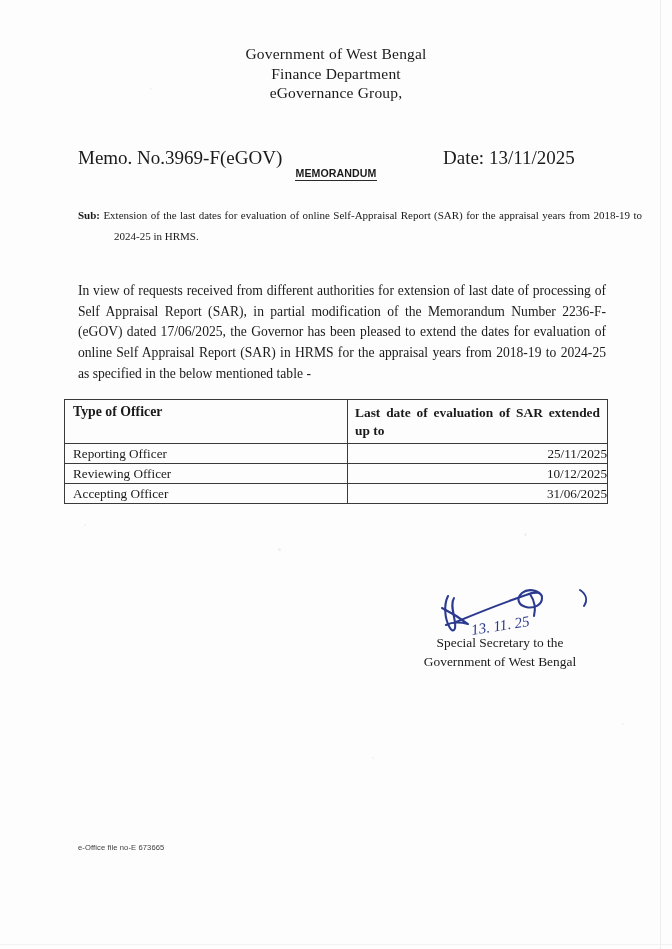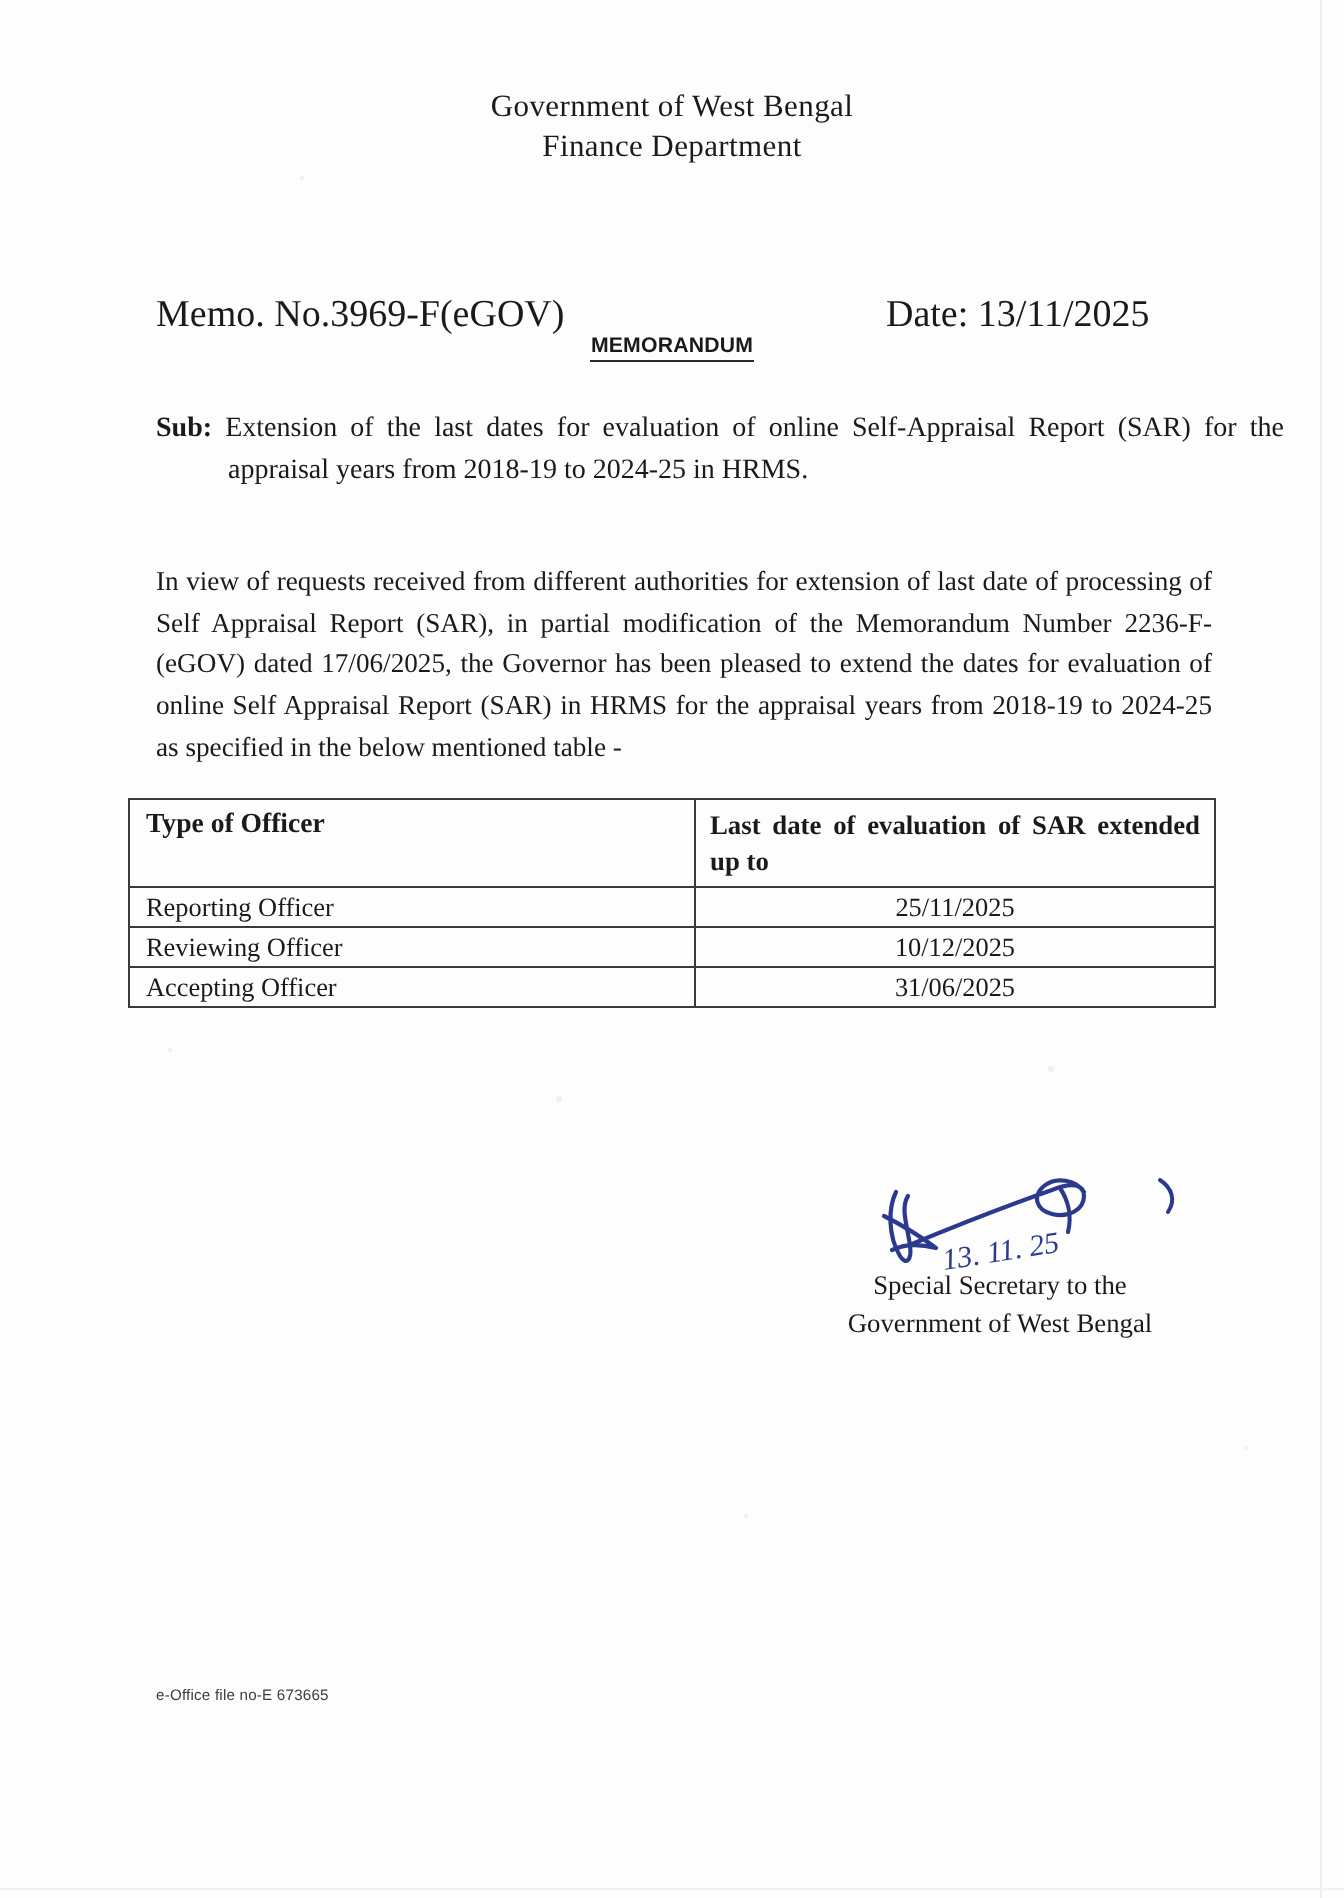--- a/index.html
+++ b/index.html
@@ -84,21 +84,21 @@
     letter-spacing: .1px;
     border-bottom: 1.3px solid #2a2a2a;
     padding-bottom: 1px;
   }
 
   .subject {
     position: absolute;
     top: 205px;
     left: 78px;
     width: 528px;
-    font-size: 14px;
+    font-size: 11px;
     line-height: 20.5px;
     text-align: justify;
     text-indent: -36px;
     padding-left: 36px;
   }
   .subject b { font-weight: bold; }
 
   .body-para {
     position: absolute;
     top: 281px;
@@ -136,21 +136,21 @@
     text-align-last: left;
     line-height: 17.5px;
     font-size: 13.4px;
   }
   .cell-officer {
     padding: 1px 0 1px 8px !important;
     line-height: 17px;
   }
   .cell-date {
     padding: 1px 0 1px 0 !important;
-    text-align: center;
+    text-align: right;
     line-height: 17px;
   }
 
   .signature-wrap {
     position: absolute;
     top: 578px;
     left: 390px;
     width: 220px;
     height: 95px;
   }
@@ -196,20 +196,21 @@
   <div class="speck" style="left:278px;top:548px;width:3px;height:3px;"></div>
   <div class="speck" style="left:524px;top:533px;width:3px;height:3px;"></div>
   <div class="speck" style="left:84px;top:524px;width:2px;height:2px;"></div>
   <div class="speck" style="left:372px;top:757px;width:2px;height:2px;"></div>
   <div class="speck" style="left:622px;top:723px;width:2px;height:2px;"></div>
   <div class="speck" style="left:150px;top:88px;width:2px;height:2px;"></div>
 
   <div class="letterhead">
     <div class="lh-line1">Government of West Bengal</div>
     <div class="lh-line2">Finance Department</div>
+    <div class="lh-line3">eGovernance Group,</div>
   </div>
 
   <div class="memo-row">
     <span class="memo-no">Memo. No.3969-F(eGOV)</span>
     <span class="memo-date">Date: 13/11/2025</span>
   </div>
 
   <div class="memorandum-head">
     <span>MEMORANDUM</span>
   </div>

